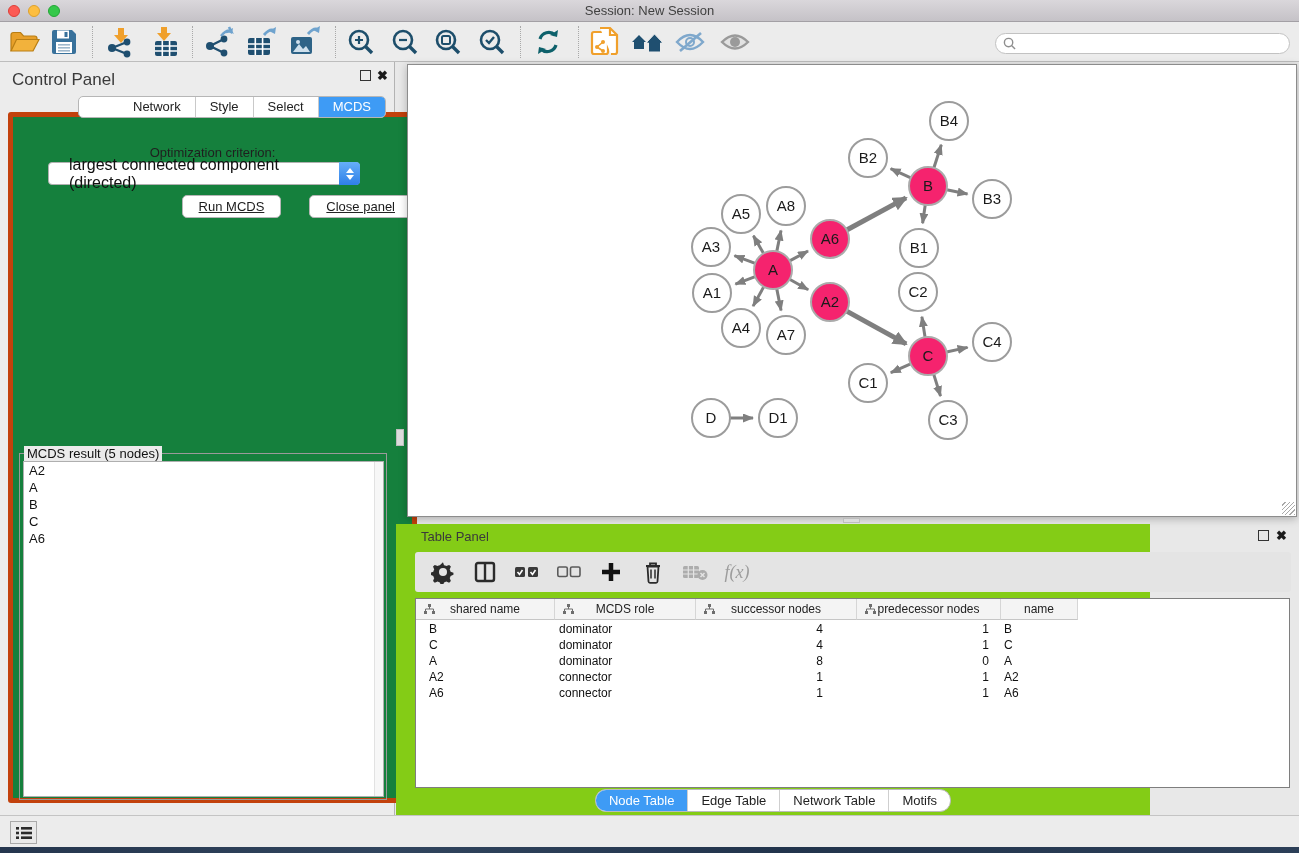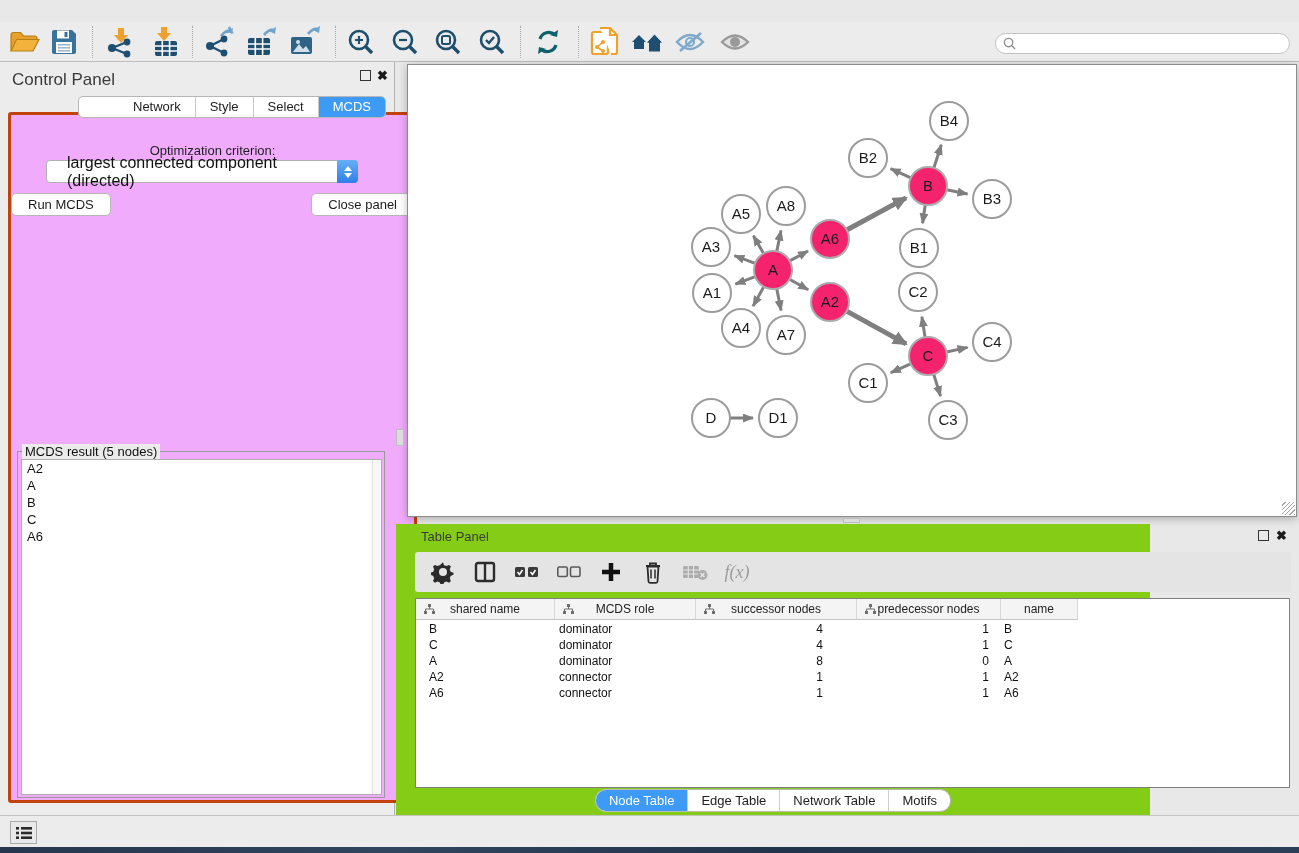--- a/index.html
+++ b/index.html
@@ -32,42 +32,42 @@
     font-family:"Liberation Sans",sans-serif; font-size:12px; margin-left:4px; }
 
   
   .control-panel { position:absolute; left:0; top:62px; width:395px; height:753px;
     background:#ECECEC; border-right:1px solid #B3B3B3; }
   .panel-header { position:absolute; left:0; top:0; width:100%; height:28px; }
   .panel-title { position:absolute; left:12px; top:8px; font-size:17px; color:#3A3A3A; }
   .float-btn { position:absolute; top:8px; width:11px; height:11px; border:1.5px solid #333; }
   .close-btn { position:absolute; top:6px; font-size:13px; font-weight:bold; color:#1A1A1A; }
   .cp-box { position:absolute; left:8px; top:50px; width:409px; height:691px;
-    background:#f0abfc; border:3px solid #c2410c; border-radius:3px; }
+    background:#15803d; border:5px solid #c2410c; border-radius:3px; }
   .seg-tabs { position:absolute; left:78px; top:34px; height:22px; display:flex;
     background:#FFF; border:1px solid #B6B6B6; border-radius:5px; overflow:hidden; z-index:3;padding-left:40px; }
   .seg-tab { padding:0 14px; line-height:20px; font-size:13px; color:#222;
     border-right:1px solid #C9C9C9; cursor:default; }
   .seg-tab:last-child { border-right:none; }
   .seg-tab.selected { background:#3E9BF5; color:#FFF; }
   .opt-label { position:absolute; left:0; top:28px; width:100%; text-align:center;
     font-size:13px; color:#1F1F1F; }
   .dropdown { position:absolute; left:35px; top:45px; width:312px; height:23px;
     background:#FFF; border:1px solid #B0B0B0; border-radius:4px;
     display:flex; align-items:center; }
   .dropdown .dd-text { flex:1; padding-left:20px; font-size:16px; color:#111; }
   .dd-stepper { width:21px; height:23px; margin-right:-1px; border-radius:0 4px 4px 0;
     background:linear-gradient(#66AFF8,#2E7FE8); display:flex; flex-direction:column;
     align-items:center; justify-content:center; gap:2px; }
   .dd-stepper .tri-up { width:0; height:0; border-left:4px solid transparent;
     border-right:4px solid transparent; border-bottom:5px solid #FFF; }
   .dd-stepper .tri-dn { width:0; height:0; border-left:4px solid transparent;
     border-right:4px solid transparent; border-top:5px solid #FFF; }
   .cp-buttons { position:absolute; left:0; top:78px; width:100%; display:flex;
-    justify-content:space-between; gap:15px; }
+    justify-content:flex-end; gap:28px;text-decoration:underline; }
   .mac-btn { background:#FFF; border:1px solid #B6B6B6; border-radius:5px;
     padding:3px 16px; font-size:13px; color:#1B1B1B; cursor:default;
     font-family:"Liberation Sans",sans-serif; }
   .fieldset { position:absolute; left:6px; top:336px; width:368px; height:347px;
     border:1px solid #9A9A9A; }
   .fieldset .legend { position:absolute; left:4px; top:-8px; background:#EBEBEB;
     padding:0 3px; font-size:13px; color:#111; }
   .result-list { position:absolute; left:3px; top:7px; width:361px; height:336px;
     background:#FFF; border:1px solid #AFAFAF; overflow:hidden; }
   .result-scroll { position:absolute; right:0; top:0; width:9px; height:100%;
@@ -126,20 +126,28 @@
     padding:0 10px; font-size:14px; color:#111;margin-top:44px; }
   .mem-dot { width:10px; height:10px; border-radius:50%; background:#1FA32C; }
   .desktop-strip { position:absolute; left:0; top:847px; width:1299px; height:6px;
     background:linear-gradient(90deg,#25364E,#31455E 30%,#22344C 60%,#2C3F58); }
 </style>
 </head>
 <body>
 
 <div class="app">
 
+  <div class="titlebar">
+    <div class="tl-group">
+      <div class="tl red"></div>
+      <div class="tl yellow"></div>
+      <div class="tl green"></div>
+    </div>
+    <div class="title">Session: New Session</div>
+  </div>
 
   <div class="toolbar">
     <div class="tbtn" style="left:6px">
       <svg width="32" height="28" viewBox="0 0 32 28">
         <path d="M3 23 V7 q0-2.5 2.5-2.5 h7 l3 3.5 h11 q2.5 0 2.5 2.5 v3" fill="#E8A02A" stroke="#B97E14" stroke-width="1.2"></path>
         <path d="M3 23 L8.5 11.5 H31 L25 23 Z" fill="#F2B23C" stroke="#B97E14" stroke-width="1.2"></path>
       </svg>
     </div>
     <div class="tbtn" style="left:46px">
       <svg width="28" height="28" viewBox="0 0 28 28">

